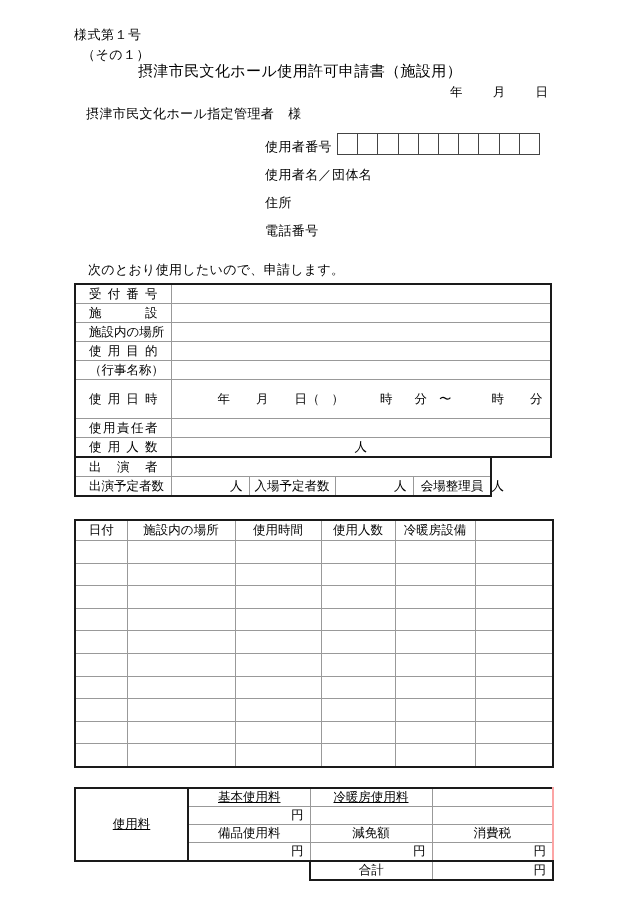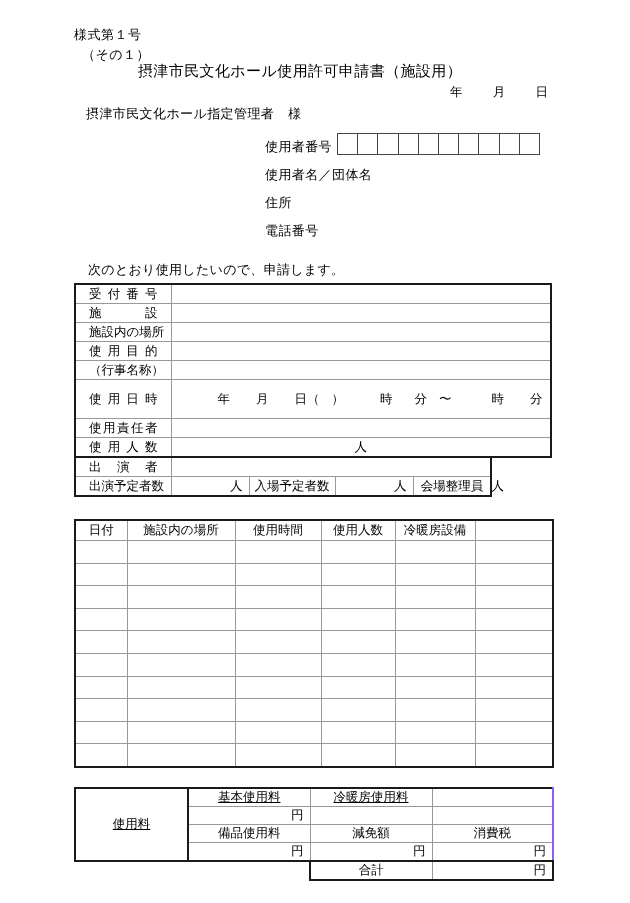--- a/index.html
+++ b/index.html
@@ -214,21 +214,21 @@
   }
   #table-fee td.total-value {
     text-align: right;
     padding-right: 6px;
     border-top: 2px solid #1a1a1a;
     border-right: 2px solid #1a1a1a;
     border-bottom: 2px solid #1a1a1a;
   }
   #table-fee tr.fee-top td { border-top: 2px solid #1a1a1a; text-decoration: underline; }
   #table-fee td.edge-left { border-left: 2px solid #1a1a1a; }
-  #table-fee td.edge-right { border-right: 2px solid #8b5cf6; }
+  #table-fee td.edge-right { border-right: 2px solid #fca5a5; }
   #table-fee tr.fee-last td.edge-bot { border-bottom: 2px solid #1a1a1a; }
 </style>
 </head>
 <body>
 
 <div class="page">
 
   <div class="form-no">様式第１号</div>
   <div class="form-sub">（その１）</div>
   <div class="doc-title">摂津市民文化ホール使用許可申請書（施設用）</div>

